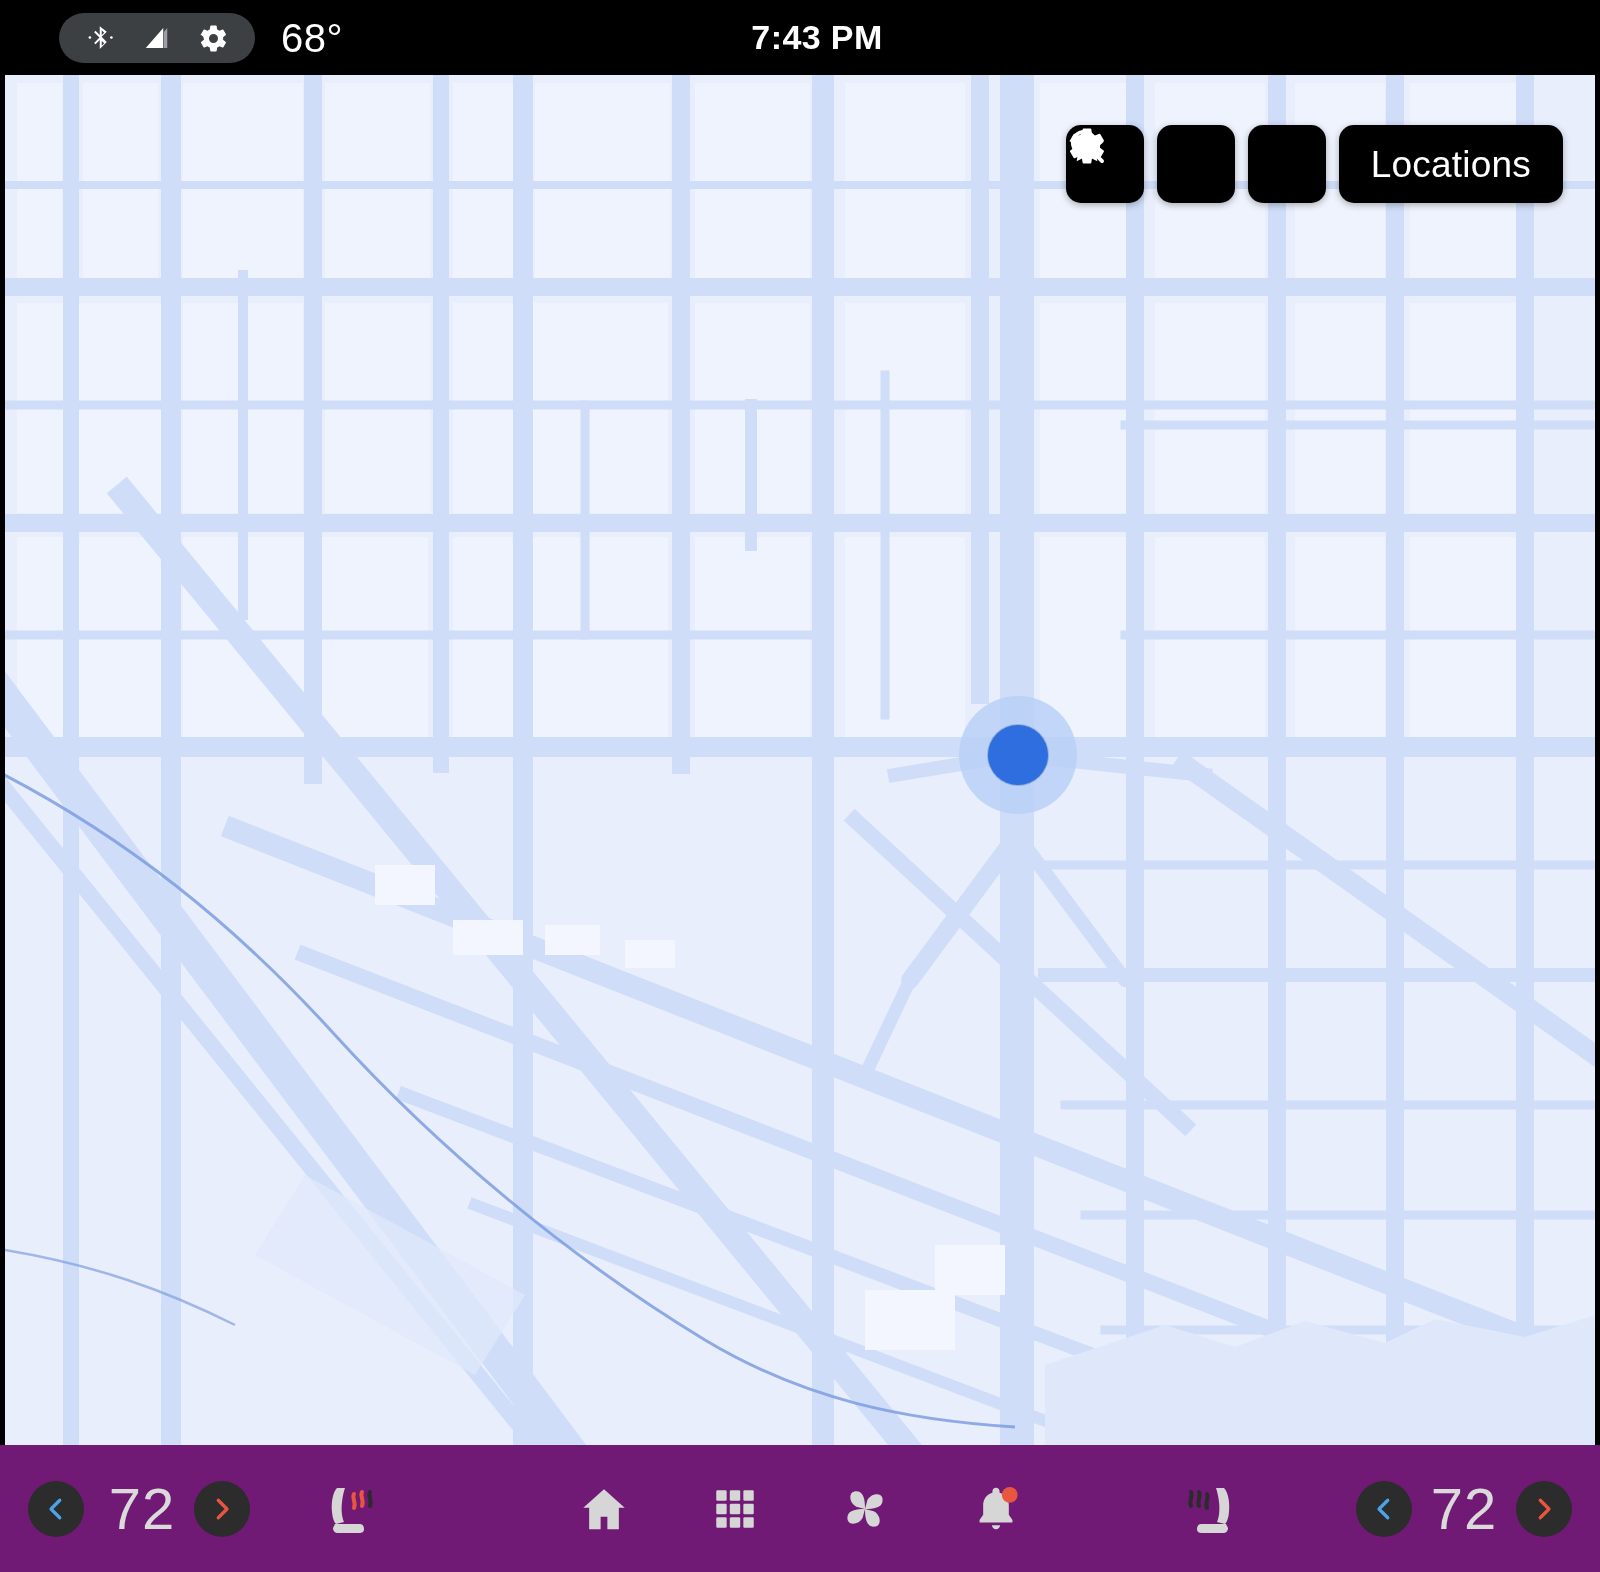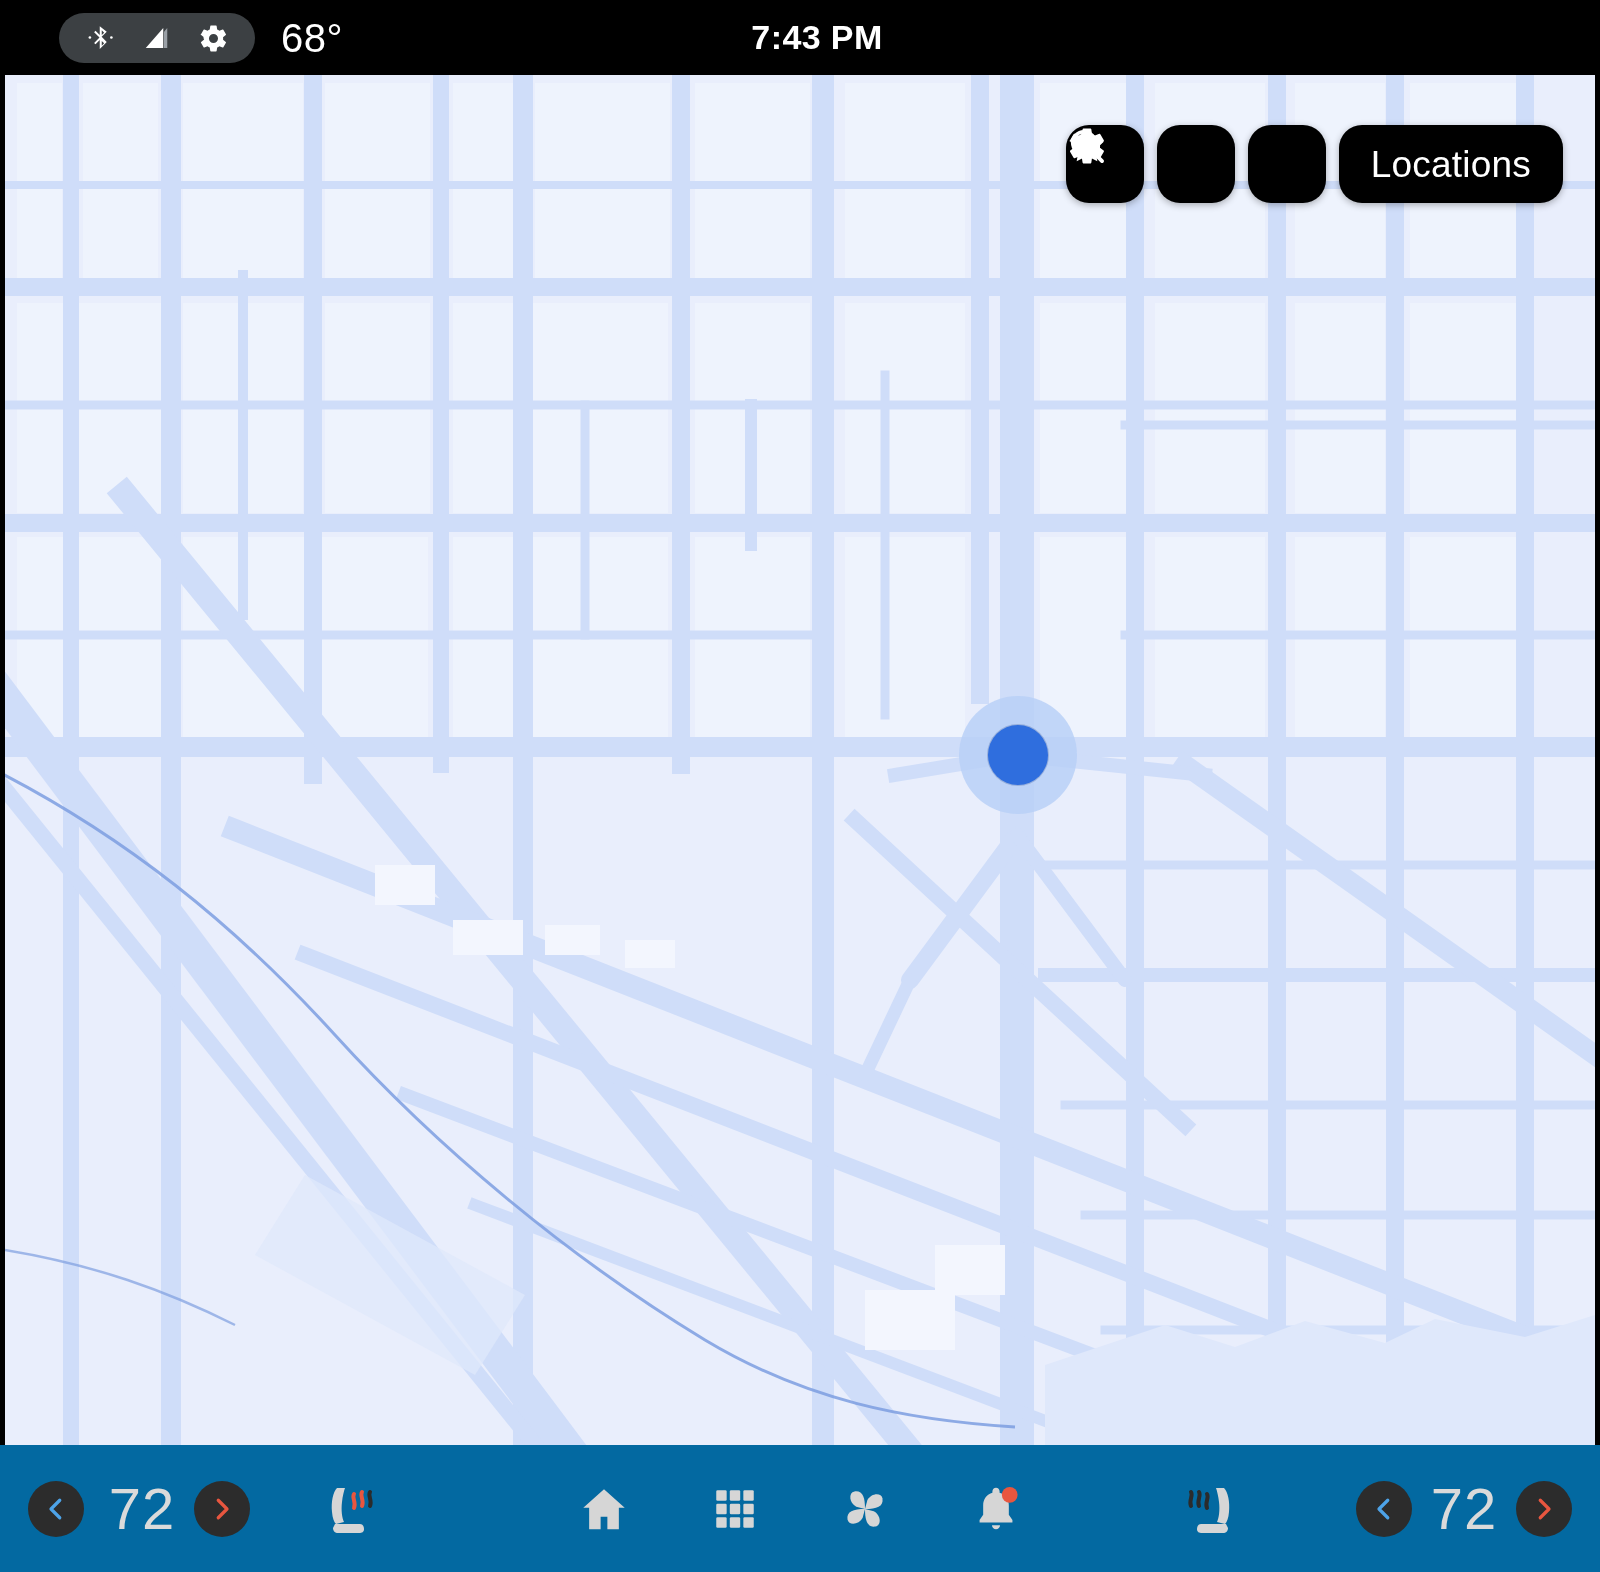--- a/index.html
+++ b/index.html
@@ -40,21 +40,21 @@
     background:#e9eefc; overflow:hidden;
   }
   #map-canvas svg { display:block; position:absolute; left:0; top:0; }
 
   
   #map-controls {
     position:absolute; right:32px; top:50px;
     display:flex; align-items:center; gap:13px; z-index:30;
   }
   .map-btn {
-    background:#000; border-radius:23px; display:flex; align-items:center;
+    background:#000; border-radius:15px; display:flex; align-items:center;
     justify-content:flex-end; box-shadow:0 2px 7px rgba(0,0,0,.30);
     cursor:pointer; user-select:none;
   }
   .map-btn.icon-btn { width:78px; height:78px; }
   .map-btn.text-btn { height:78px; padding:0 32px; }
   .map-btn.text-btn span {
     color:#fff; font-size:37px; font-weight:400; letter-spacing:0.2px; line-height:1;
   }
   .map-btn svg { display:block; }
 
@@ -68,21 +68,21 @@
     background:#b9d0f7; opacity:.85;
   }
   #marker-dot {
     position:absolute; left:29px; top:29px; width:60px; height:60px; border-radius:50%;
     background:#2f6ede; box-shadow:0 0 0 1px rgba(40,70,140,.25);
   }
 
   
   #bottom-bar {
     position:absolute; left:0; top:1445px; width:1600px; height:127px;
-    background:#0369a1; display:flex; align-items:center;
+    background:#701a75; display:flex; align-items:center;
   }
   .climate-group { display:flex; align-items:center; }
   .step-btn {
     width:56px; height:56px; border-radius:50%; background:#2c2c2c;
     display:flex; align-items:center; justify-content:center; cursor:pointer;
   }
   .step-btn svg { display:block; }
   .temp-val {
     color:#dadada; font-size:58px; font-weight:300; letter-spacing:1px;
     line-height:58px; min-width:104px; text-align:center; padding:0 6px;

